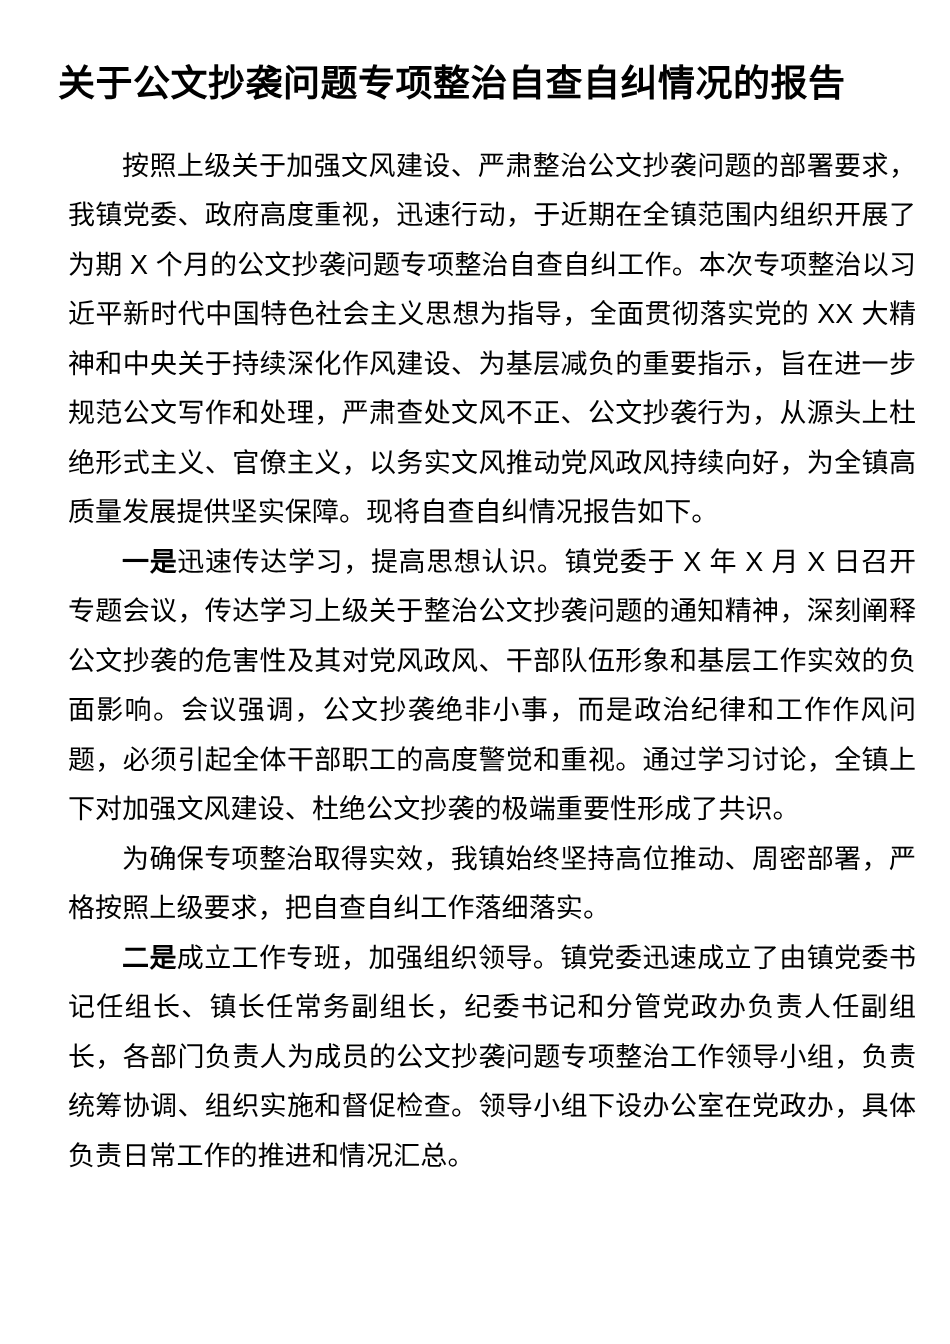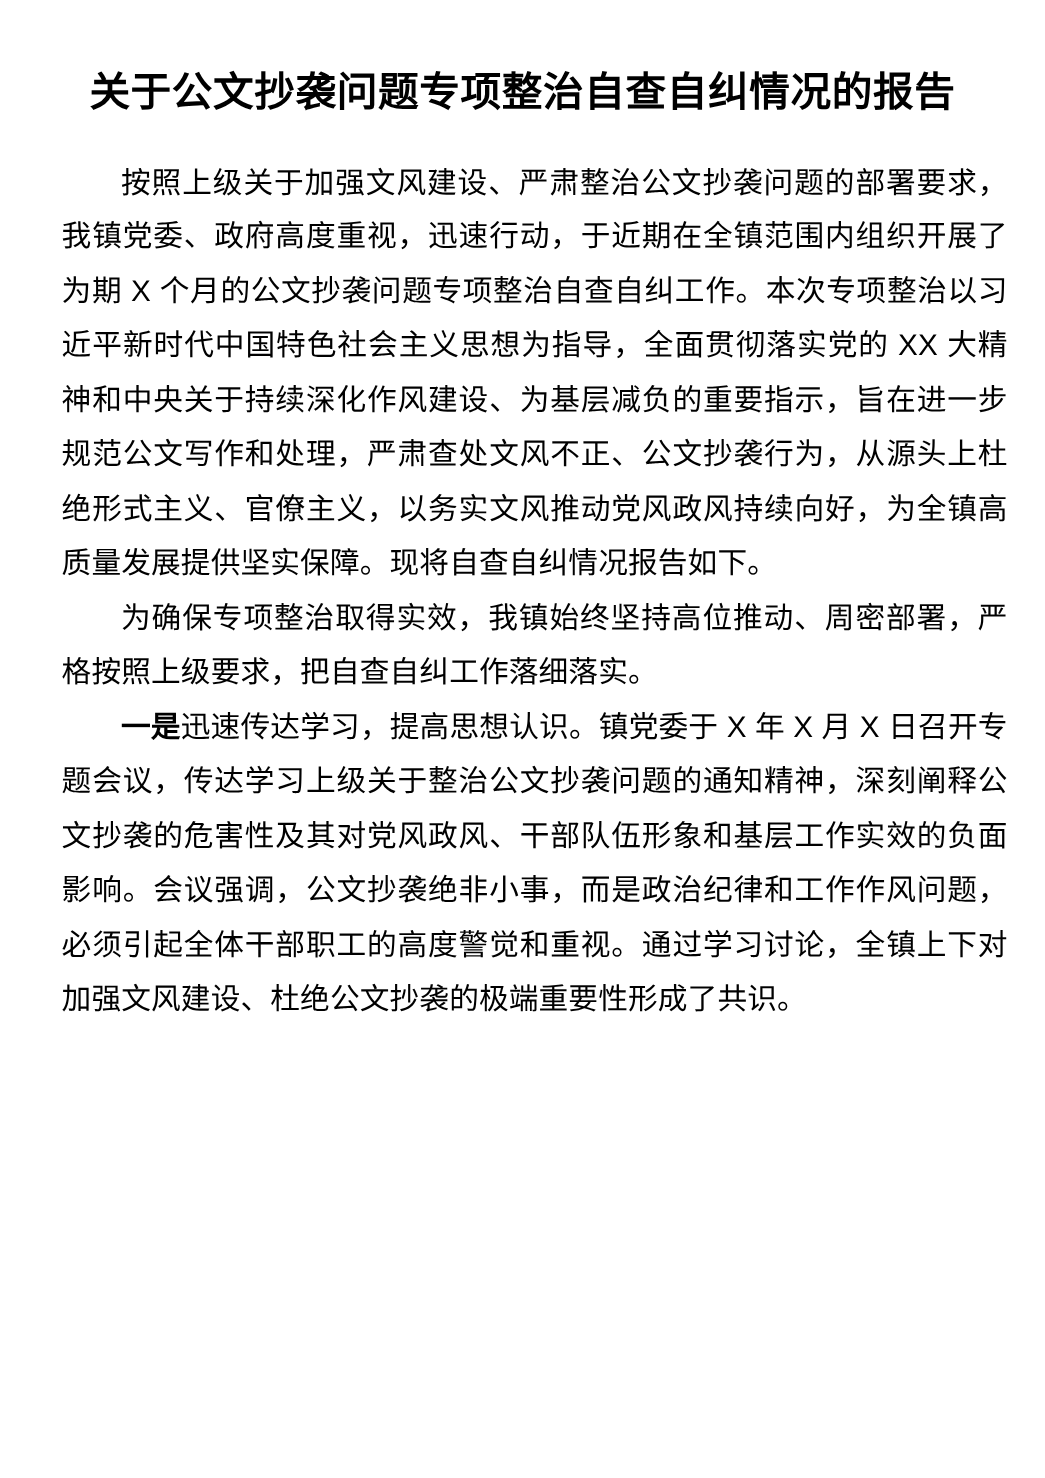--- a/index.html
+++ b/index.html
@@ -21,31 +21,32 @@
     height: 1344px;
     background: #ffffff;
     overflow: hidden;
     box-sizing: border-box;
   }
 
   .doc-title {
     font-size: 37px;
     font-weight: bold;
     line-height: 1.18;
-    text-align: center;
+    text-align: left;
     letter-spacing: 0.5px;
     color: #000000;
     margin: 0;
     padding: 62px 58px 0 58px;
     white-space: nowrap;
   }
 
   .body-area {
     padding: 0 34px 0 56px;
     margin-top: 36px;
+    margin-left: 12px;
   }
 
   p.para {
     font-size: 27px;
     line-height: 49.5px;
     color: #000000;
     margin: 0 0 0 0;
     text-align: justify;
     text-justify: inter-ideograph;
     text-indent: 2em;
@@ -71,23 +72,26 @@
   <h1 class="doc-title">关于公文抄袭问题专项整治自查自纠情况的报告</h1>
 
   <div class="body-area">
 
     <p class="para">
       <span>按照上级关于加强文风建设、严肃整治公文抄袭问题的部署要求，我镇党委、政府高度重视，迅速行动，于近期在全镇范围内组织开展了为期 X 个月的公文抄袭问题专项整治自查自纠工作。本次专项整治以习近平新时代中国特色社会主义思想为指导，全面贯彻落实党的 XX 大精神和中央关于持续深化作风建设、为基层减负的重要指示，旨在进一步规范公文写作和处理，严肃查处文风不正、公文抄袭行为，从源头上杜绝形式主义、官僚主义，以务实文风推动党风政风持续向好，为全镇高质量发展提供坚实保障。现将自查自纠情况报告如下。</span>
     </p>
 
 
     <p class="para">
+      <span class="lead">一是</span><span>迅速传达学习，提高思想认识。镇党委于 X 年 X 月 X 日召开专题会议，传达学习上级关于整治公文抄袭问题的通知精神，深刻阐释公文抄袭的危害性及其对党风政风、干部队伍形象和基层工作实效的负面影响。会议强调，公文抄袭绝非小事，而是政治纪律和工作作风问题，必须引起全体干部职工的高度警觉和重视。通过学习讨论，全镇上下对加强文风建设、杜绝公文抄袭的极端重要性形成了共识。</span>
+    </p>
+
+    <p class="para">
       <span>为确保专项整治取得实效，我镇始终坚持高位推动、周密部署，严格按照上级要求，把自查自纠工作落细落实。</span>
     </p>
 
     <p class="para">
-      <span class="lead">一是</span><span>迅速传达学习，提高思想认识。镇党委于 X 年 X 月 X 日召开专题会议，传达学习上级关于整治公文抄袭问题的通知精神，深刻阐释公文抄袭的危害性及其对党风政风、干部队伍形象和基层工作实效的负面影响。会议强调，公文抄袭绝非小事，而是政治纪律和工作作风问题，必须引起全体干部职工的高度警觉和重视。通过学习讨论，全镇上下对加强文风建设、杜绝公文抄袭的极端重要性形成了共识。</span>
+      <span class="lead">二是</span><span>成立工作专班，加强组织领导。镇党委迅速成立了由镇党委书记任组长、镇长任常务副组长，纪委书记和分管党政办负责人任副组长，各部门负责人为成员的公文抄袭问题专项整治工作领导小组，负责统筹协调、组织实施和督促检查。领导小组下设办公室在党政办，具体负责日常工作的推进和情况汇总。</span>
     </p>
-
 
   </div>
 
 </div>
 
 </body></html>

